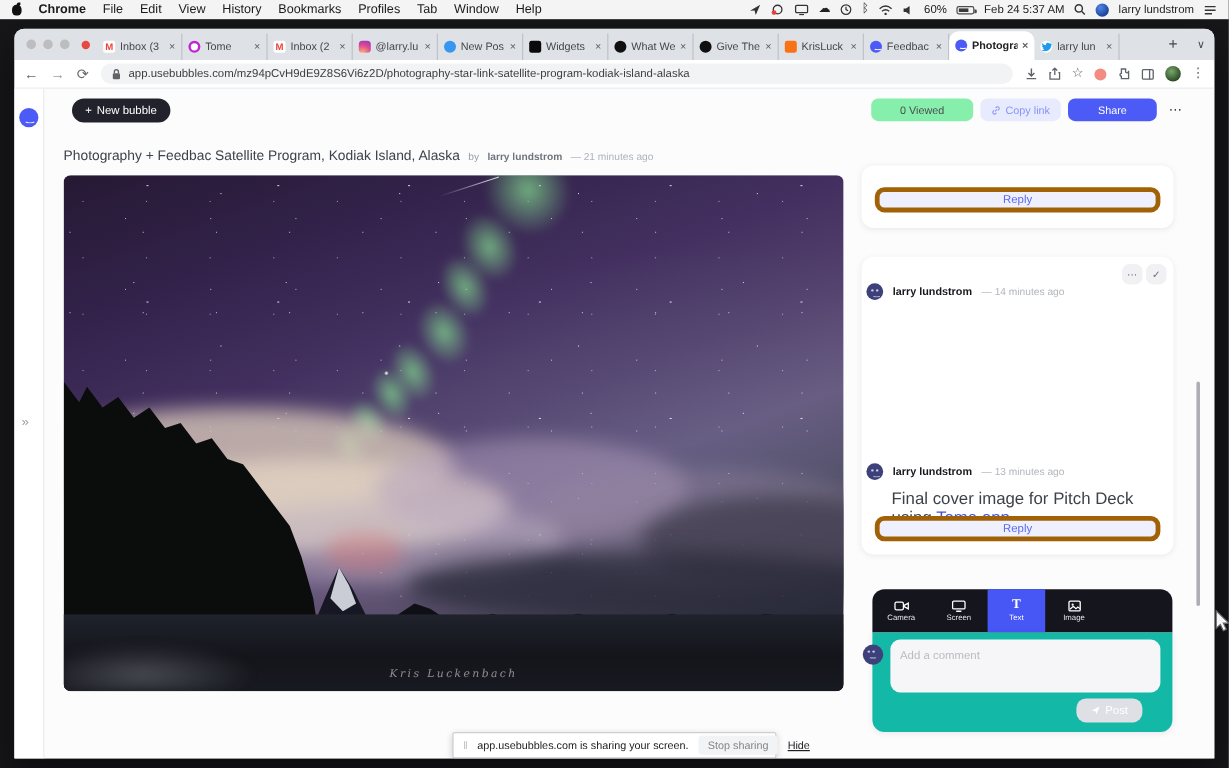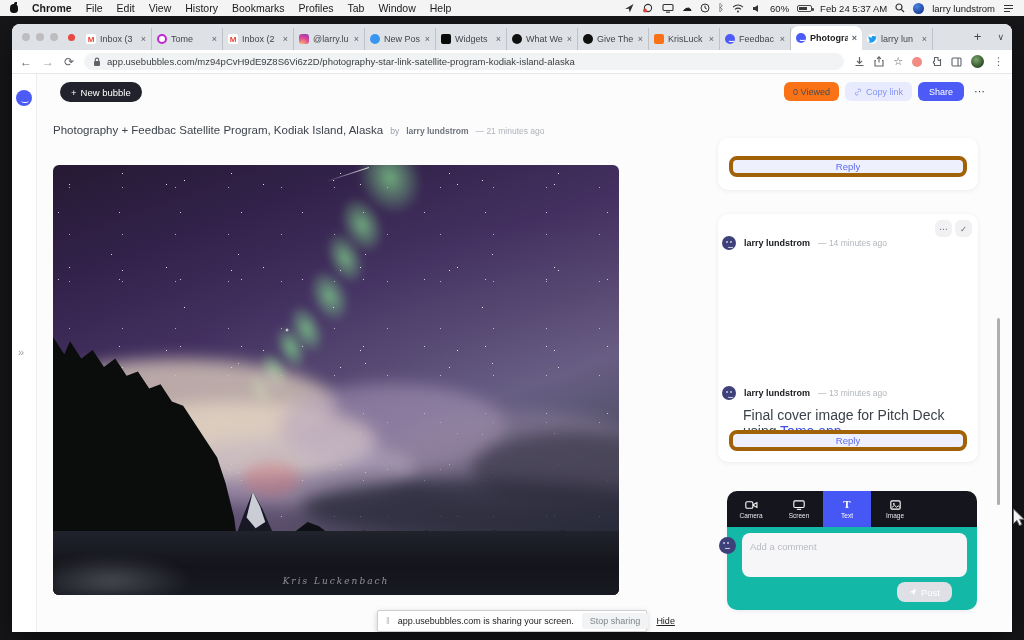--- a/index.html
+++ b/index.html
@@ -62,23 +62,23 @@
 
   
   .page{position:absolute;top:50px;left:0;right:0;bottom:0;background:#fcfcfd;}
   .rail{position:absolute;left:0;top:0;bottom:0;width:25px;background:#fff;border-right:1px solid #ececef;}
   .rail-logo{position:absolute;left:4px;top:16px;width:16px;height:16px;}
   .rail-expand{position:absolute;left:6px;top:272px;color:#9aa0a6;font-size:11px;}
 
   .pagehead{position:absolute;left:25px;right:0;top:0;height:36px;}
   .newbubble{position:absolute;left:23px;top:8px;height:20px;background:#22222c;color:#fff;border-radius:13px;font-size:9.5px;display:flex;align-items:center;gap:4px;padding:0 11px;}
   .ph-right{position:absolute;right:22px;top:8px;display:flex;align-items:center;gap:6px;}
-  .viewed{height:19px;background:#f97316;color:#4c4c52;font-size:9px;border-radius:6px;display:flex;align-items:center;padding:0 9px;}
+  .viewed{height:19px;background:#86efac;color:#4c4c52;font-size:9px;border-radius:6px;display:flex;align-items:center;padding:0 24px;}
   .copylink{height:19px;background:#e7ebfd;color:#8693f8;font-size:9px;border-radius:6px;display:flex;align-items:center;gap:4px;padding:0 9px;}
-  .sharebtn{height:19px;background:#4c5bf5;color:#fff;font-size:9px;border-radius:6px;display:flex;align-items:center;padding:0 11px;}
+  .sharebtn{height:19px;background:#4c5bf5;color:#fff;font-size:9px;border-radius:6px;display:flex;align-items:center;padding:0 25px;}
   .ph-more{color:#3c3c43;font-size:11px;letter-spacing:1px;padding:0 4px;}
 
   .titlerow{position:absolute;left:41px;top:50px;display:flex;align-items:baseline;gap:7px;white-space:nowrap;}
   .ptitle{font-size:11.5px;color:#3d434b;}
   .pby{font-size:8.5px;color:#9aa0a6;}
   .pauthor{font-size:8.5px;font-weight:bold;color:#6e747c;}
   .ptime{font-size:8.5px;color:#aeb3b9;}
 
   
   .np{position:relative;overflow:hidden;background:
@@ -116,21 +116,21 @@
   .meteor{position:absolute;left:48%;top:2%;width:8%;height:1px;background:linear-gradient(90deg,transparent,rgba(255,255,255,.85));transform:rotate(-18deg);}
   .bigstar{position:absolute;left:41%;top:38%;width:4px;height:4px;border-radius:50%;background:radial-gradient(circle,#fff,rgba(255,255,255,0) 72%);}
   .trees{position:absolute;inset:0;background:#0b0d0c;clip-path:polygon(0 40%,2% 44%,3% 41%,5% 45%,7% 43%,9% 47%,11% 45%,13% 49%,15% 48%,17% 52%,19% 51%,21% 55%,23% 56%,25% 60%,27% 64%,29% 68%,30.5% 74%,32% 82%,33% 92%,33.5% 100%,0 100%);}
   .ridge{position:absolute;inset:0;background:#0f1016;clip-path:polygon(33% 100%,35% 94%,38% 90%,42% 86%,45% 83%,47% 84%,50% 87%,55% 85%,60% 87%,66% 85%,72% 87%,78% 85%,84% 87%,90% 85%,100% 87%,100% 100%);}
   .mtn{position:absolute;inset:0;background:#171823;clip-path:polygon(26% 100%,31% 91%,33.5% 82%,35.3% 76%,37% 80%,39% 86%,42% 93%,46% 100%);}
   .snow{position:absolute;inset:0;background:rgba(222,224,234,.9);clip-path:polygon(34.2% 82%,35.3% 76%,36.6% 79.5%,37.5% 83%,35.8% 84.5%);filter:blur(.4px);}
   .water{position:absolute;left:0;right:0;bottom:0;height:15%;background:linear-gradient(180deg,#20222c,#14151b 55%,#181a21);}
   .foam{position:absolute;left:0;bottom:0;width:34%;height:11%;background:radial-gradient(60% 80% at 30% 70%,rgba(118,120,130,.5),transparent 70%);filter:blur(4px);}
   .sig{position:absolute;left:0;right:0;bottom:2%;text-align:center;font:italic 9px "DejaVu Serif",serif;color:rgba(255,255,255,.5);letter-spacing:2px;}
 
-  .mainphoto{position:absolute;left:41px;top:72px;width:566px;height:430px;border-radius:6px;margin-top:19px;}
+  .mainphoto{position:absolute;left:41px;top:72px;width:650px;height:430px;border-radius:6px;}
 
   
   .card{position:absolute;left:706px;width:260px;background:#fff;border-radius:10px;box-shadow:0 1px 5px rgba(20,20,40,.07);}
   .card1{top:64px;height:52px;}
   .replybtn{position:absolute;left:11px;right:11px;height:21px;background:#eef0fe;border:4px solid #a16207;border-radius:8px;color:#5b6af0;font-size:9.5px;display:flex;align-items:center;justify-content:center;}
   .card1 .replybtn{top:18px;}
   .card2{top:140px;height:248px;}
   .c2actions{position:absolute;right:6px;top:6px;display:flex;gap:3px;}
   .sqbtn{width:17px;height:17px;background:#f1f1f4;border-radius:6px;color:#6b7076;font-size:8.5px;display:flex;align-items:center;justify-content:center;}
   .avatar{width:14px;height:14px;border-radius:50%;background:#3e4179;position:relative;flex:none;}

